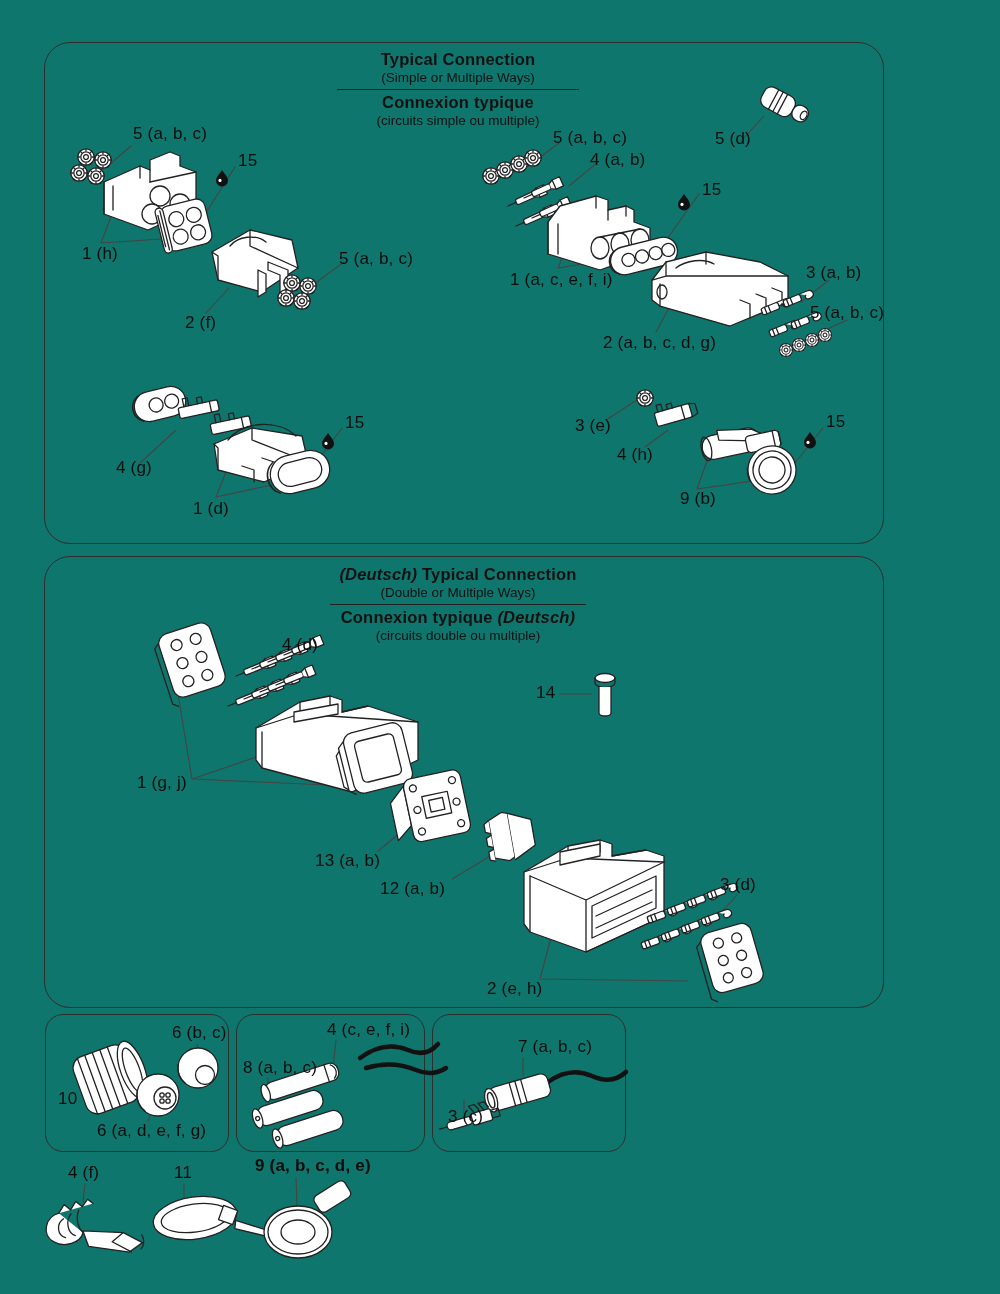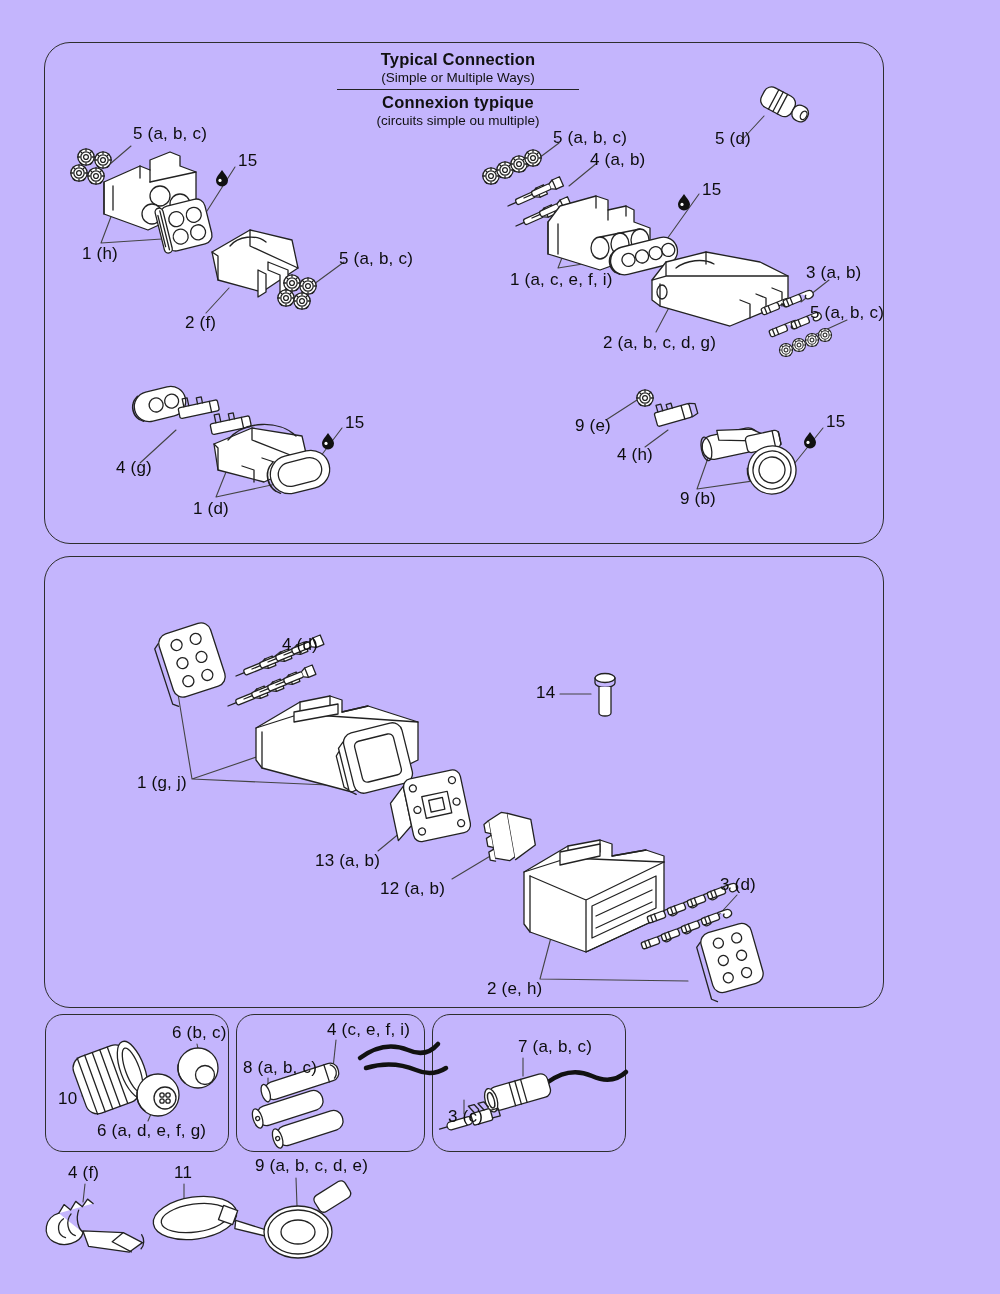--- a/index.html
+++ b/index.html
@@ -1,16 +1,16 @@
 <!DOCTYPE html>
 <html><head>
 <meta charset="utf-8">
 <style>
   html,body{margin:0;padding:0;background:#fff;}
-  #page{position:relative;width:1000px;height:1294px;background:#c4b5fd;overflow:hidden;
+  #page{position:relative;width:1000px;height:1294px;background:#0f766e;overflow:hidden;
         font-family:"Liberation Sans",sans-serif;color:#111;}
   .panel{position:absolute;border:1.7px solid #2e2e2e;border-radius:26px;background:transparent;}
   .minibox{position:absolute;border:1.6px solid #2e2e2e;border-radius:18px;background:transparent;}
   .lbl{position:absolute;font-size:17px;line-height:1.05;white-space:nowrap;color:#0d0d0d;
        letter-spacing:.2px;}
   .titleblock{position:absolute;text-align:center;}
   .t-main{font-size:16.5px;font-weight:bold;letter-spacing:.2px;}
   .t-sub{font-size:13.5px;margin-top:1px;}
   .t-rule{border:none;border-top:1.4px solid #222;margin:4px 0 3px 0;}
   .it{font-style:italic;}
@@ -28,20 +28,27 @@
   <div class="minibox" style="left:432px;top:1014px;width:192px;height:136px;"></div>
 
   <div class="titleblock" style="left:337px;top:50px;width:242px;">
     <div class="t-main">Typical Connection</div>
     <div class="t-sub">(Simple or Multiple Ways)</div>
     <hr class="t-rule">
     <div class="t-main">Connexion typique</div>
     <div class="t-sub">(circuits simple ou multiple)</div>
   </div>
 
+  <div class="titleblock" style="left:330px;top:565px;width:256px;">
+    <div class="t-main"><span class="it">(Deutsch)</span><span> Typical Connection</span></div>
+    <div class="t-sub">(Double or Multiple Ways)</div>
+    <hr class="t-rule">
+    <div class="t-main"><span>Connexion typique </span><span class="it">(Deutsch)</span></div>
+    <div class="t-sub">(circuits double ou multiple)</div>
+  </div>
 
   <svg class="art" width="1000" height="1294" viewBox="0 0 1000 1294" stroke="#222" stroke-width="1.3" fill="none" stroke-linejoin="round" stroke-linecap="round">
     <defs>
       <g id="seal">
         <circle r="8.2" fill="#fff"></circle>
           <circle r="5.2"></circle>
           <circle r="2.4"></circle>
         <path d="M0,-8.2 v2 M5.8,-5.8 l-1.4,1.4 M8.2,0 h-2 M5.8,5.8 l-1.4,1.4 M0,8.2 v-2 M-5.8,5.8 l1.4,1.4 M-8.2,0 h2 M-5.8,-5.8 l1.4,1.4"></path>
       </g>
       <g id="drop">
@@ -456,21 +463,21 @@
   <div class="lbl" style="left:590px;top:151px;">4 (a, b)</div>
   <div class="lbl" style="left:715px;top:130px;">5 (d)</div>
   <div class="lbl" style="left:702px;top:181px;">15</div>
   <div class="lbl" style="left:510px;top:271px;">1 (a, c, e, f, i)</div>
   <div class="lbl" style="left:806px;top:264px;">3 (a, b)</div>
   <div class="lbl" style="left:810px;top:304px;">5 (a, b, c)</div>
   <div class="lbl" style="left:603px;top:334px;">2 (a, b, c, d, g)</div>
   <div class="lbl" style="left:116px;top:459px;">4 (g)</div>
   <div class="lbl" style="left:193px;top:500px;">1 (d)</div>
   <div class="lbl" style="left:345px;top:414px;">15</div>
-  <div class="lbl" style="left:575px;top:417px;">9 (e)</div>
+  <div class="lbl" style="left:575px;top:417px;">3 (e)</div>
   <div class="lbl" style="left:617px;top:446px;text-align:center;">4 (h)</div>
   <div class="lbl" style="left:680px;top:490px;">9 (b)</div>
   <div class="lbl" style="left:826px;top:413px;">15</div>
 
   <div class="lbl" style="left:282px;top:636px;">4 (d)</div>
   <div class="lbl" style="left:536px;top:684px;">14</div>
   <div class="lbl" style="left:137px;top:774px;">1 (g, j)</div>
   <div class="lbl" style="left:315px;top:852px;">13 (a, b)</div>
   <div class="lbl" style="left:380px;top:880px;">12 (a, b)</div>
   <div class="lbl" style="left:720px;top:876px;">3 (d)</div>
@@ -479,15 +486,15 @@
   <div class="lbl" style="left:172px;top:1024px;">6 (b, c)</div>
   <div class="lbl" style="left:58px;top:1090px;">10</div>
   <div class="lbl" style="left:97px;top:1122px;">6 (a, d, e, f, g)</div>
   <div class="lbl" style="left:327px;top:1021px;">4 (c, e, f, i)</div>
   <div class="lbl" style="left:243px;top:1059px;">8 (a, b, c)</div>
   <div class="lbl" style="left:518px;top:1038px;">7 (a, b, c)</div>
   <div class="lbl" style="left:448px;top:1080px;margin-top:28px;">3 (c)</div>
 
   <div class="lbl" style="left:68px;top:1164px;">4 (f)</div>
   <div class="lbl" style="left:174px;top:1164px;">11</div>
-  <div class="lbl" style="left:255px;top:1157px;">9 (a, b, c, d, e)</div>
+  <div class="lbl" style="left:255px;top:1157px;font-weight:bold;">9 (a, b, c, d, e)</div>
 
 </div>
 
 </body></html>

